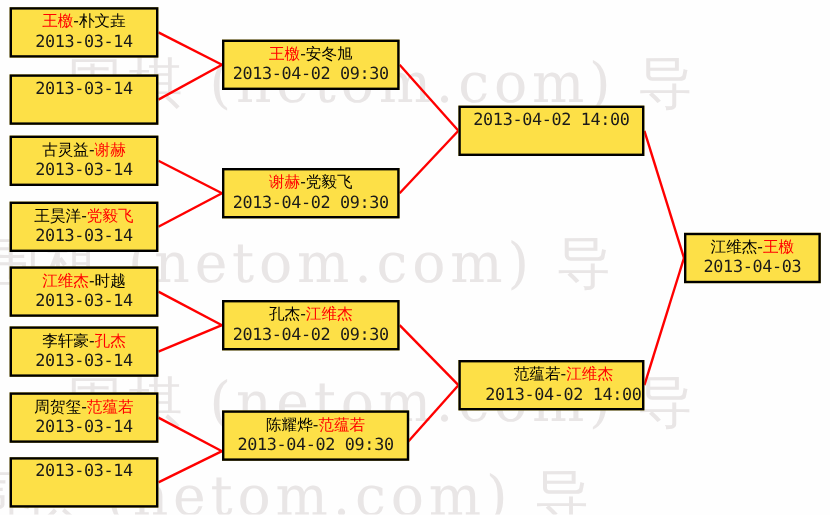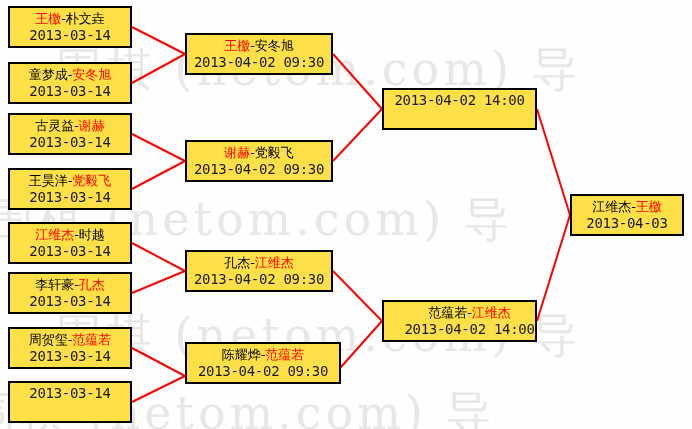--- a/index.html
+++ b/index.html
@@ -102,21 +102,20 @@
       <line x1="537" y1="109" x2="570" y2="215" stroke="#ff0000" stroke-width="2"></line>
       <line x1="537" y1="321" x2="570" y2="215" stroke="#ff0000" stroke-width="2"></line>
     </svg>
 
   <div id="boxes-layer">
       <div class="match-box" style="left: 8px; top: 6px; width: 124px; height: 42px;">
         <div class="match-players"><span class="winner">王檄</span><span class="sep">-</span><span class="">朴文垚</span></div>
         <div class="match-date">2013-03-14</div>
       </div>
       <div class="match-box" style="left: 8px; top: 62px; width: 124px; height: 42px;">
-        <div class="match-players"><span class="">童梦成</span><span class="sep">-</span><span class="winner">安冬旭</span></div>
         <div class="match-date">2013-03-14</div>
       </div>
       <div class="match-box" style="left: 8px; top: 113px; width: 124px; height: 42px;">
         <div class="match-players"><span class="">古灵益</span><span class="sep">-</span><span class="winner">谢赫</span></div>
         <div class="match-date">2013-03-14</div>
       </div>
       <div class="match-box" style="left: 8px; top: 168px; width: 124px; height: 42px;">
         <div class="match-players"><span class="">王昊洋</span><span class="sep">-</span><span class="winner">党毅飞</span></div>
         <div class="match-date">2013-03-14</div>
       </div>

